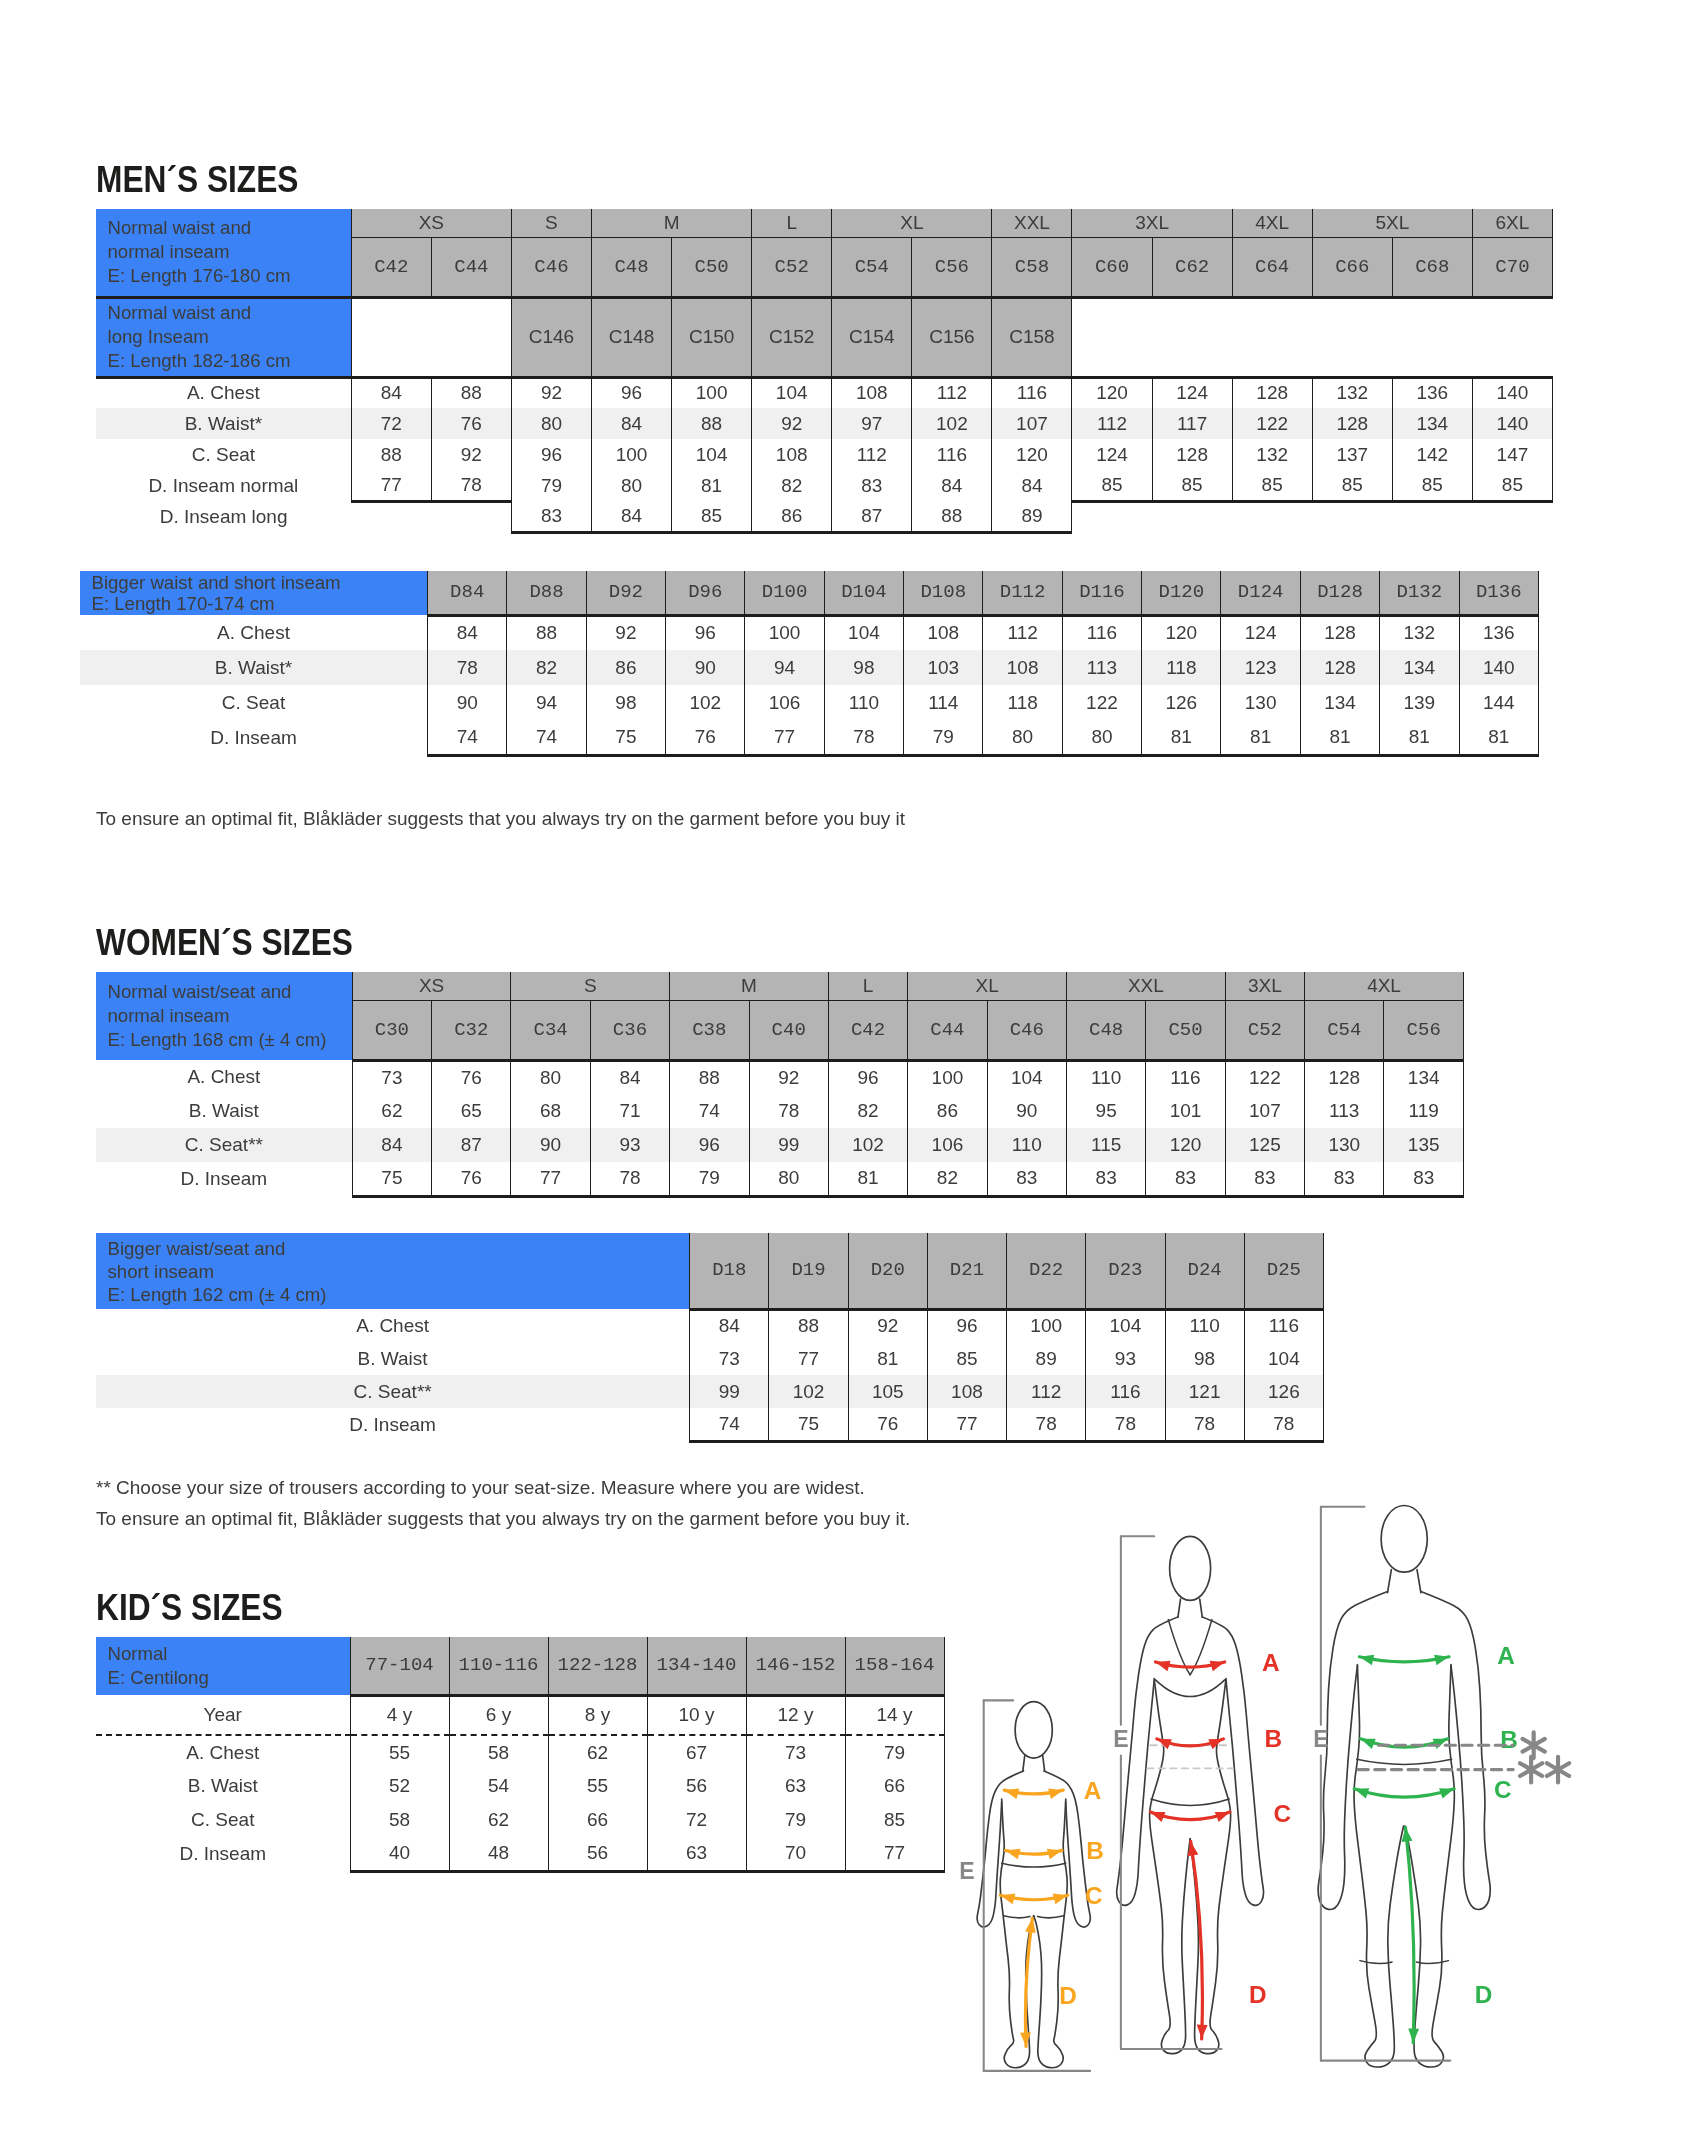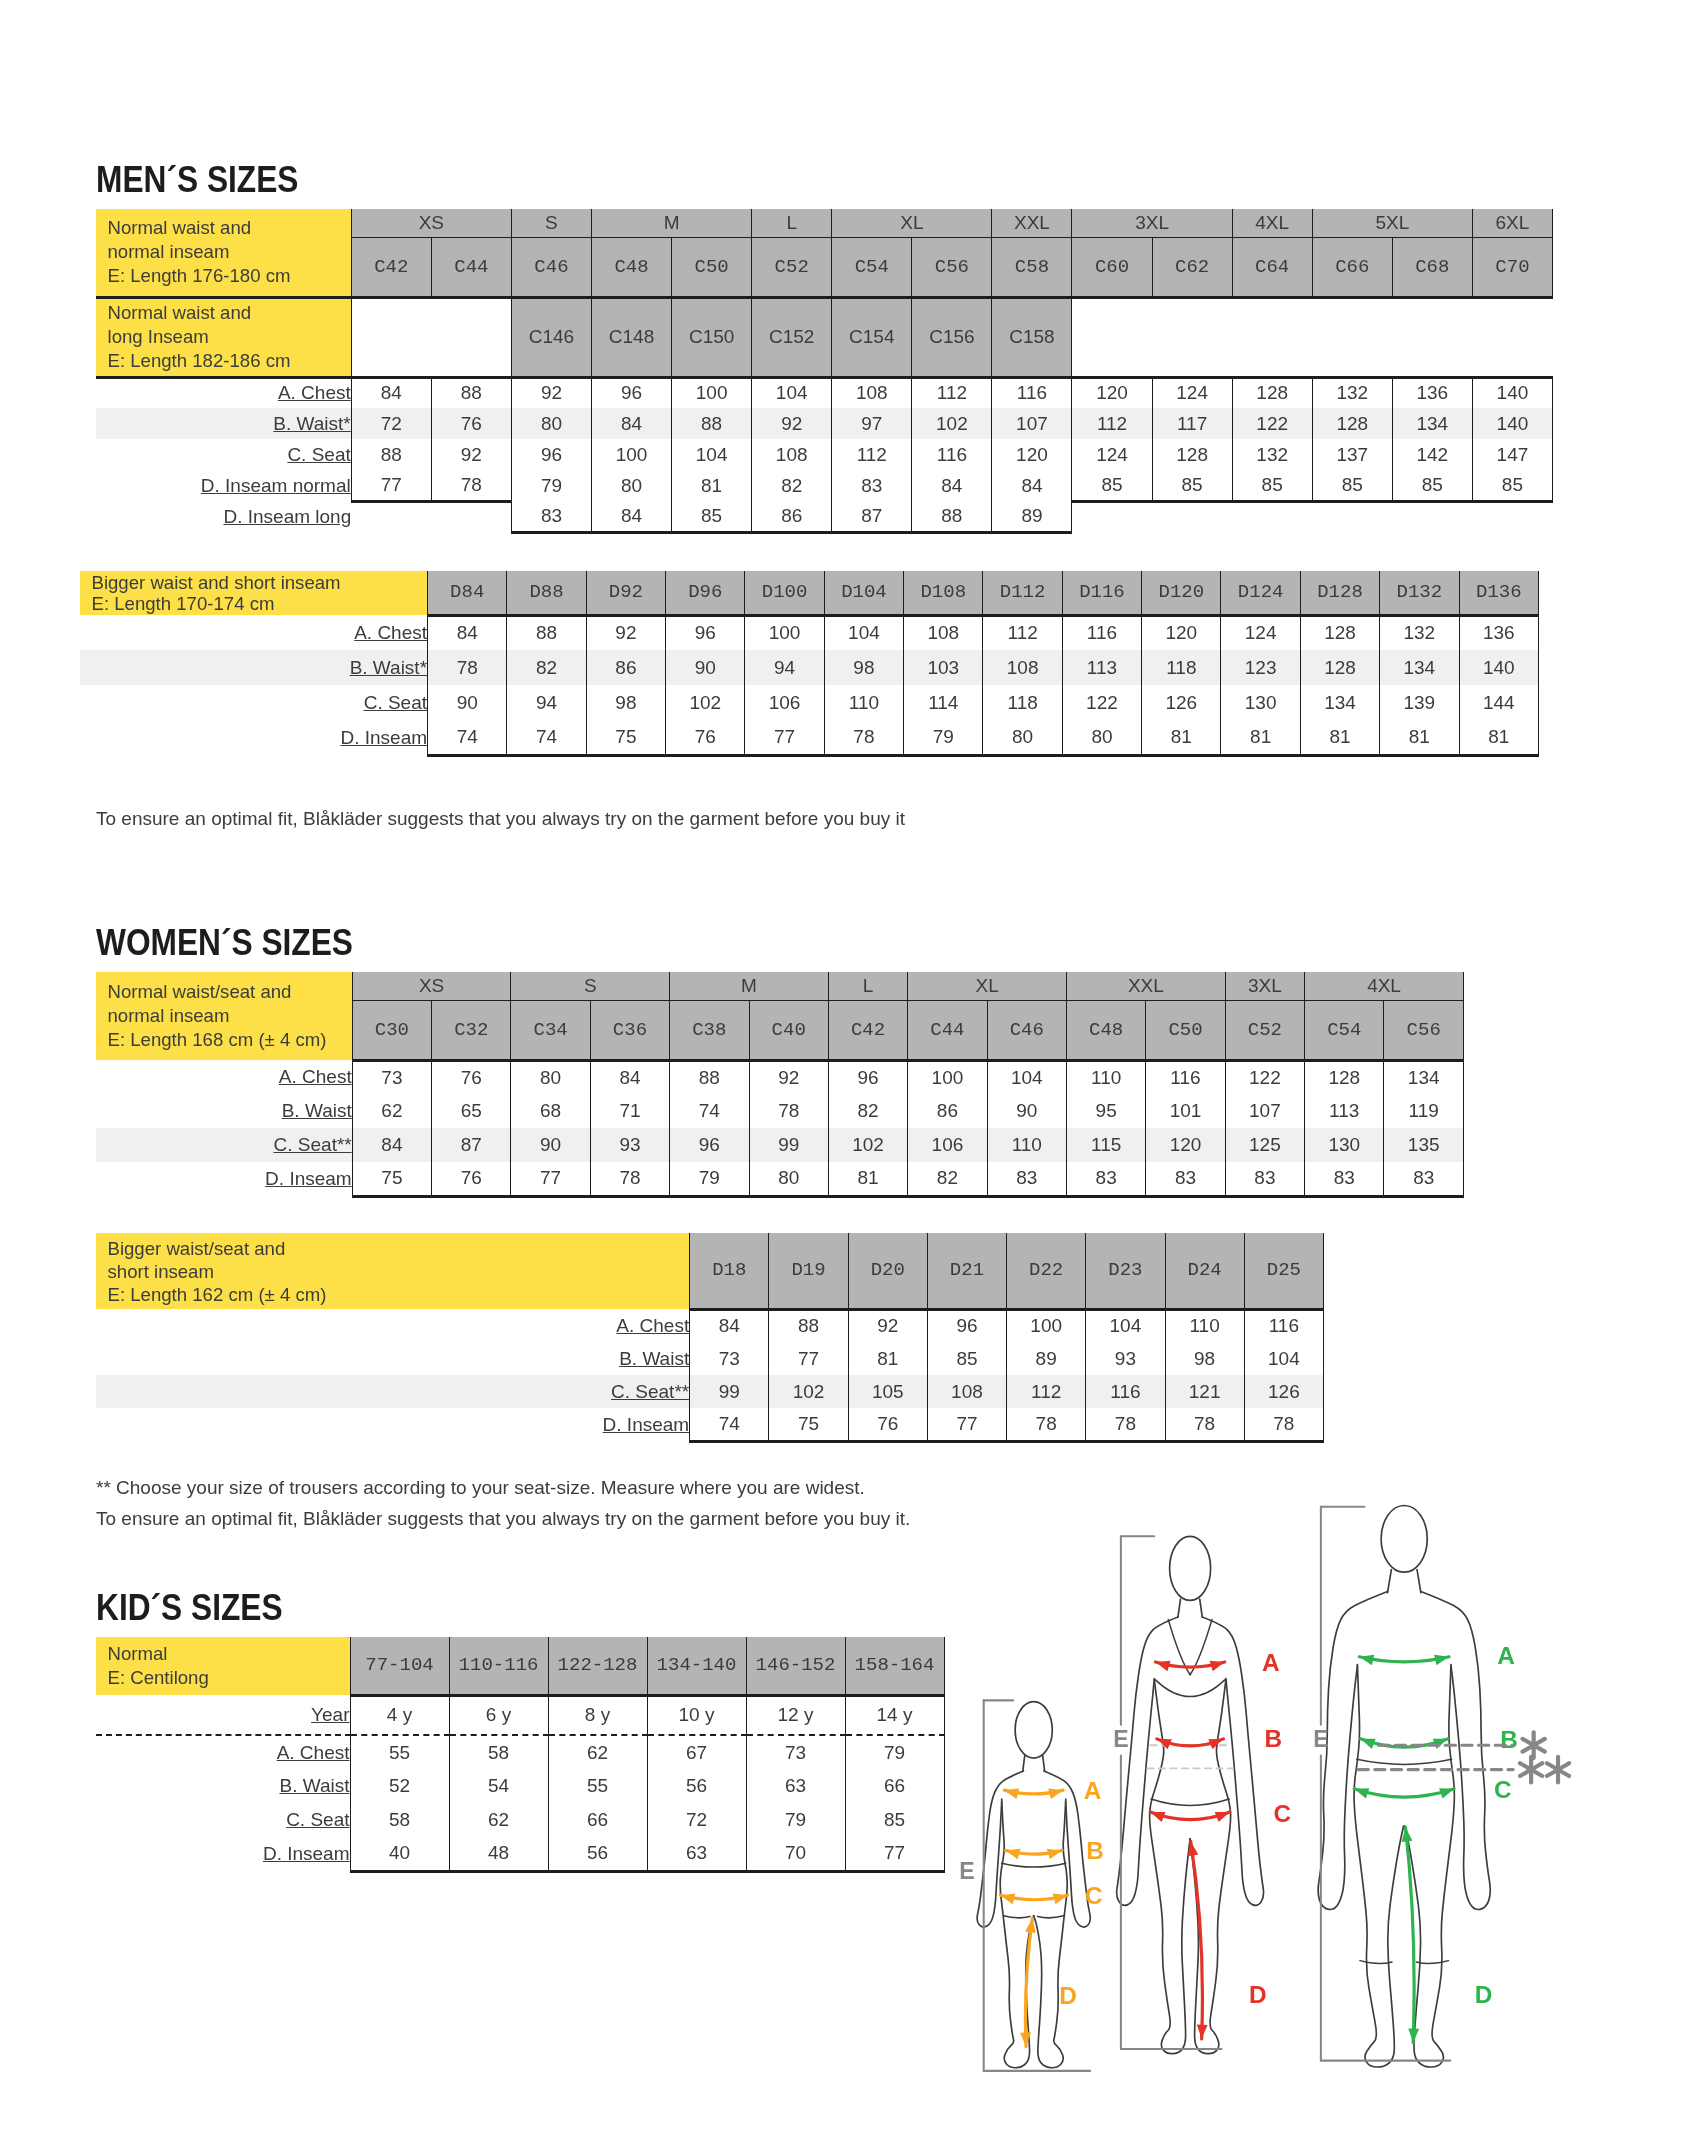--- a/index.html
+++ b/index.html
@@ -8,25 +8,25 @@
   .abs{position:absolute;}
   .sec-title{position:absolute;font-weight:700;font-size:36px;color:#1d1d1b;
              letter-spacing:0px;transform:scaleX(.88);transform-origin:0 50%;white-space:nowrap;}
   .footnote{position:absolute;font-size:19px;line-height:31px;color:#3c3c3b;}
   
   .t{border-collapse:collapse;table-layout:fixed;font-size:19px;color:#3c3c3b;}
   .t td{padding:0;vertical-align:middle;}
   .hd{background:#b5b4b4;border:1.9px solid #1d1d1b;text-align:center;}
   .gt{border-top:none;}
   .hb{border-bottom:3.8px solid #1d1d1b;font-family:Liberation Mono, monospace;}
-  .lab{background:#fde047;border:none;border-right:1.9px solid #1d1d1b;text-align:left;}
+  .lab{background:#3b82f6;border:none;border-right:1.9px solid #1d1d1b;text-align:left;}
   .labwrap{padding-left:11.5px;font-size:18.6px;}
   .h2e{border-top:3.8px solid #1d1d1b;border-bottom:3.8px solid #1d1d1b;}
   .e2{border:none;border-top:3.8px solid #1d1d1b;border-bottom:3.8px solid #1d1d1b;background:#fff;}
-  .rlab{border:none;text-align:right;padding-left:11.5px;text-decoration:underline;}
+  .rlab{border:none;text-align:center;padding-left:11.5px;}
   .c{border-left:1.9px solid #1d1d1b;border-right:1.9px solid #1d1d1b;text-align:center;}
   .nob{border:none;}
   .bb{border-bottom:3.8px solid #1d1d1b !important;}
   .shade td{background:#f1f0f0;}
   .dash{border-bottom:2.6px dashed #1d1d1b;}
   svg text{font-family:"Liberation Sans",sans-serif;}
 </style>
 </head>
 <body>
 

